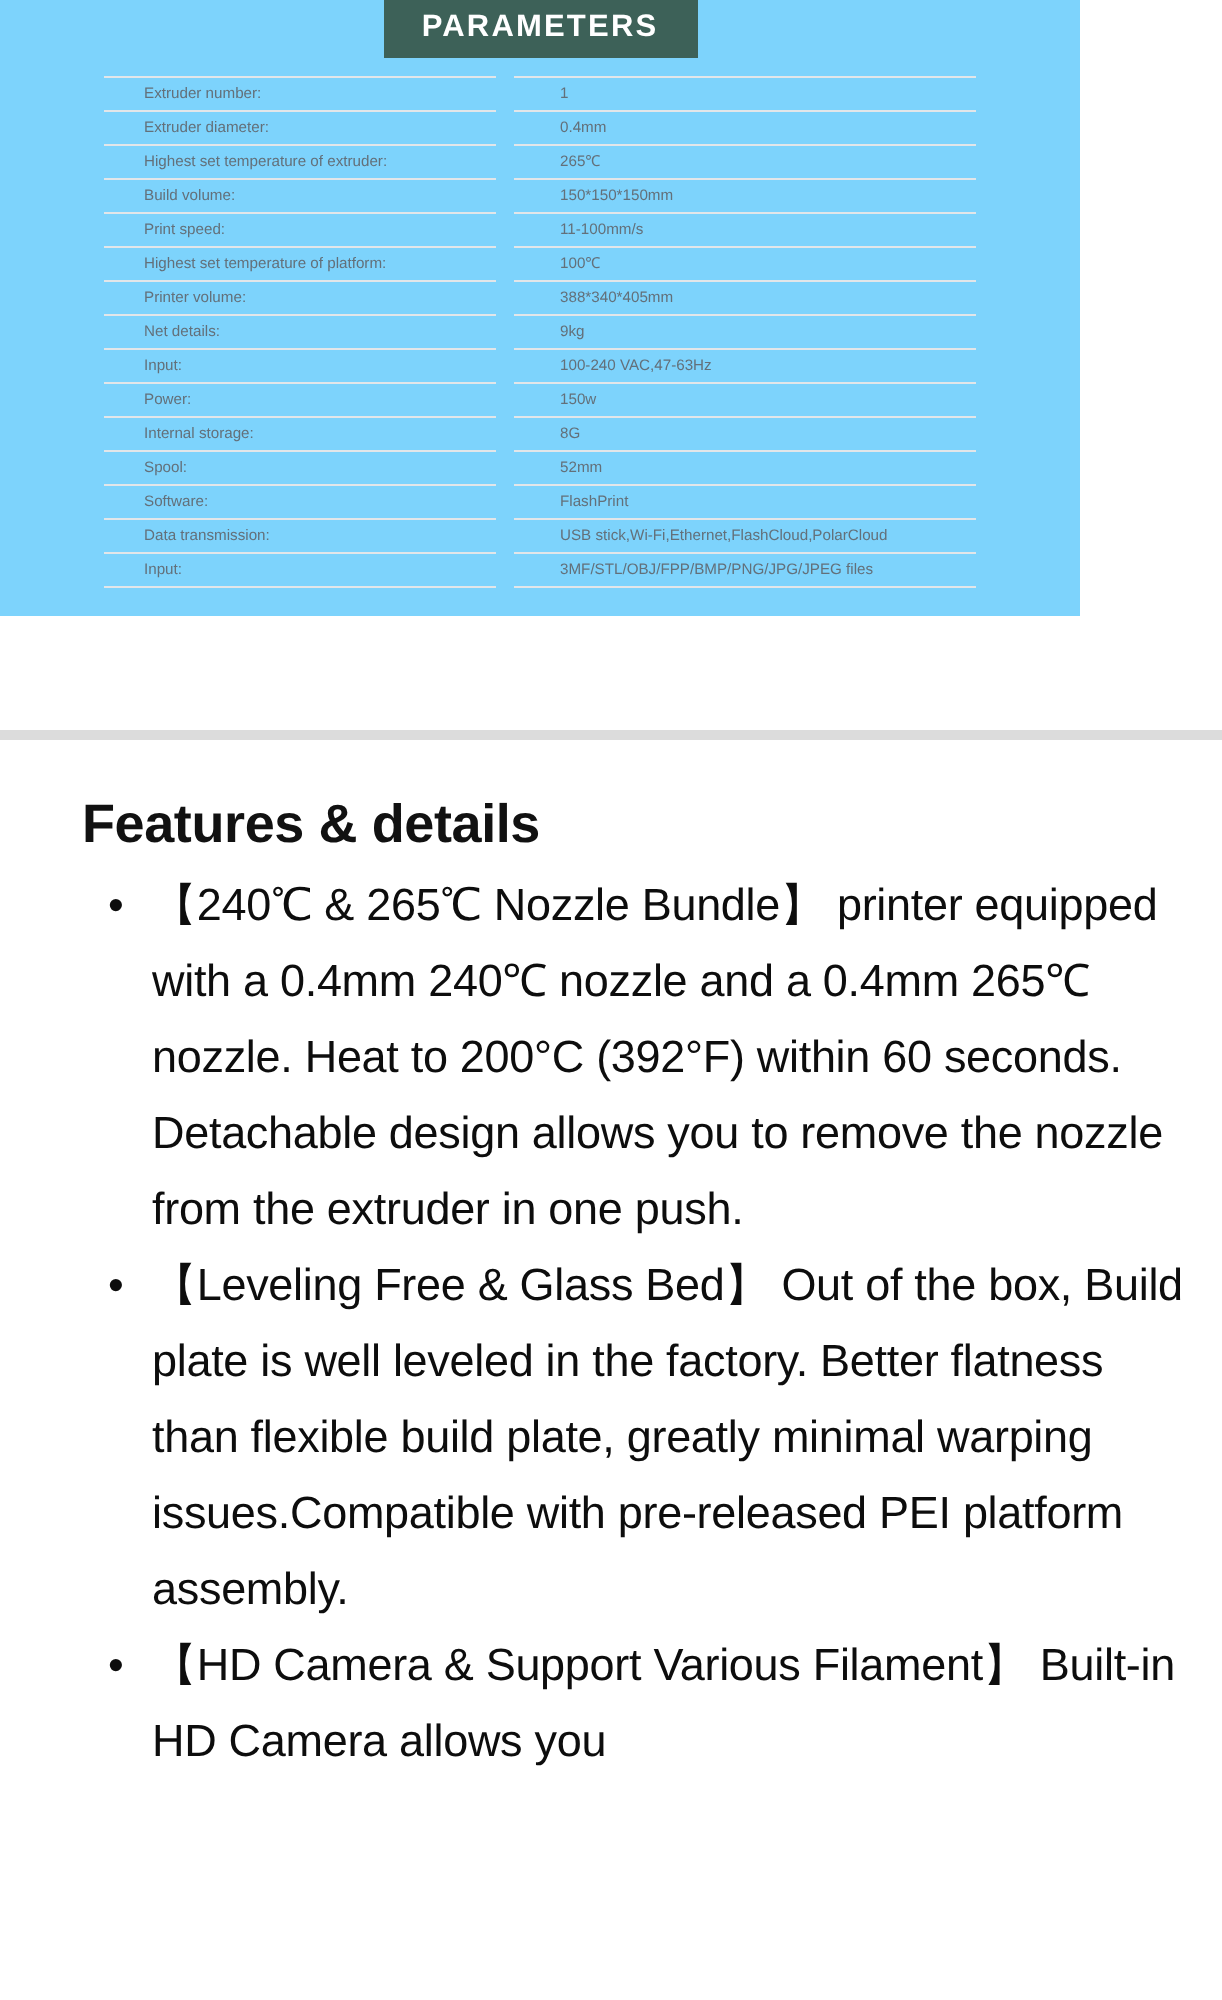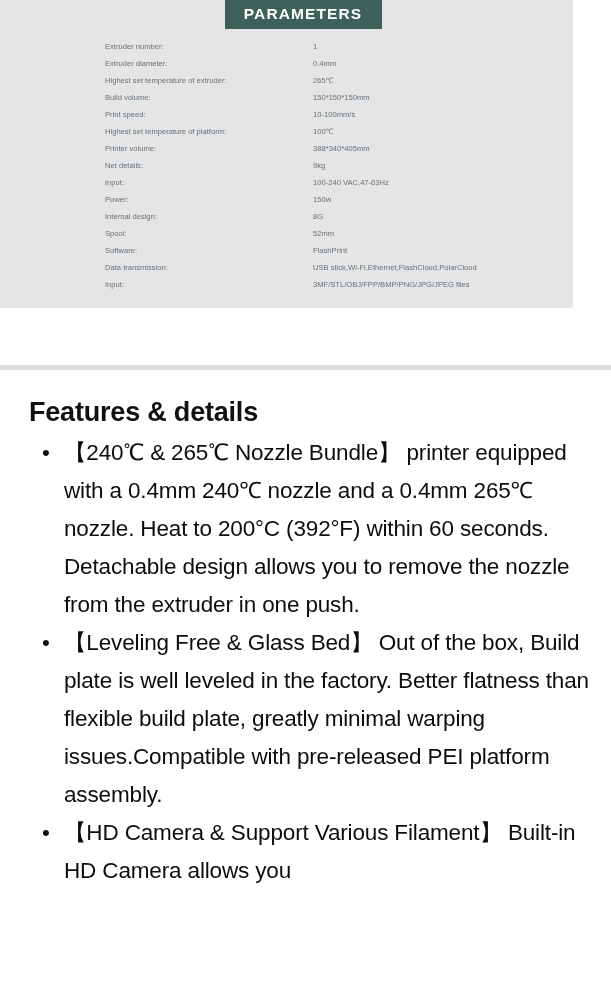--- a/index.html
+++ b/index.html
@@ -12,23 +12,22 @@
     background: #ffffff;
     font-family: "Liberation Sans", sans-serif;
     overflow: hidden;
     position: relative;
   }
 
   
   .params-section {
     position: relative;
     width: 540px;
-    background: #e5e5e5;
+    background: #7dd3fc;
     padding-bottom: 2px;
-    padding-left: 33px;
   }
 
   .params-banner-wrap {
     display: flex;
     justify-content: center;
     height: 29px;
     align-items: flex-end;
   }
   .params-banner {
     width: 157px;
@@ -86,21 +85,21 @@
   
   .section-divider {
     width: 611px;
     height: 5px;
     background: #dcdcdc;
     margin-top: 57px;
   }
 
   
   .features-section {
-    padding: 0 16px 0 26px;
+    padding: 0 16px 0 38px;
     box-sizing: border-box;
   }
   .features-title {
     font-size: 27px;
     font-weight: bold;
     color: #111111;
     margin: 27px 0 6px 3px;
     letter-spacing: -0.2px;
   }
   .feature-list {
@@ -157,21 +156,21 @@
         <td class="value-cell">265℃</td>
       </tr>
       <tr>
         <td class="label-cell">Build volume:</td>
         <td class="gap-cell"></td>
         <td class="value-cell">150*150*150mm</td>
       </tr>
       <tr>
         <td class="label-cell">Print speed:</td>
         <td class="gap-cell"></td>
-        <td class="value-cell">10-100mm/s</td>
+        <td class="value-cell">11-100mm/s</td>
       </tr>
       <tr>
         <td class="label-cell">Highest set temperature of platform:</td>
         <td class="gap-cell"></td>
         <td class="value-cell">100℃</td>
       </tr>
       <tr>
         <td class="label-cell">Printer volume:</td>
         <td class="gap-cell"></td>
         <td class="value-cell">388*340*405mm</td>
@@ -185,21 +184,21 @@
         <td class="label-cell">Input:</td>
         <td class="gap-cell"></td>
         <td class="value-cell">100-240 VAC,47-63Hz</td>
       </tr>
       <tr>
         <td class="label-cell">Power:</td>
         <td class="gap-cell"></td>
         <td class="value-cell">150w</td>
       </tr>
       <tr>
-        <td class="label-cell">Internal design:</td>
+        <td class="label-cell">Internal storage:</td>
         <td class="gap-cell"></td>
         <td class="value-cell">8G</td>
       </tr>
       <tr>
         <td class="label-cell">Spool:</td>
         <td class="gap-cell"></td>
         <td class="value-cell">52mm</td>
       </tr>
       <tr>
         <td class="label-cell">Software:</td>

